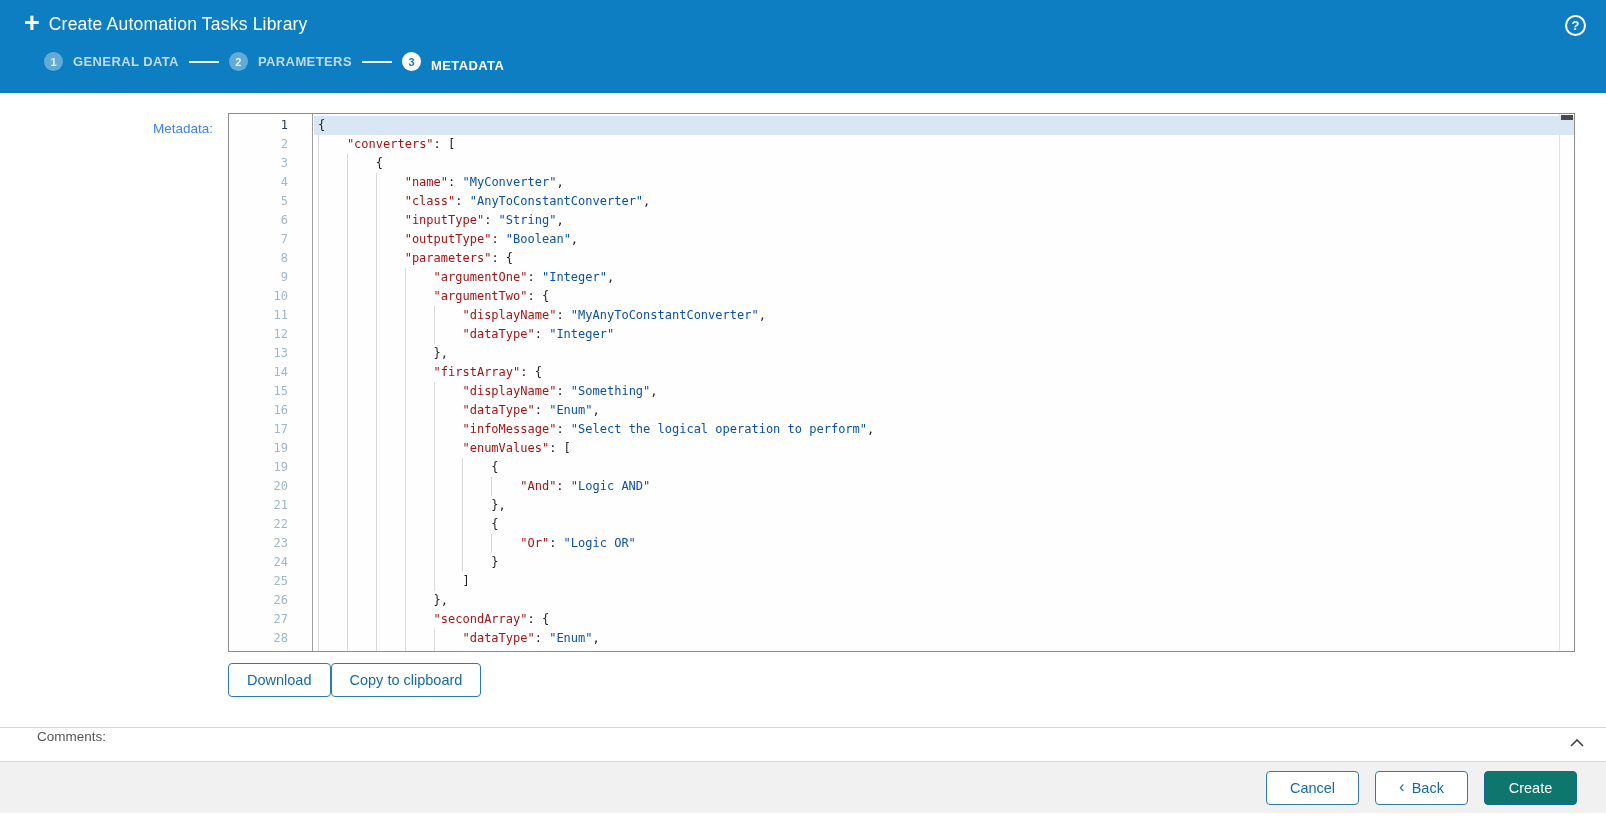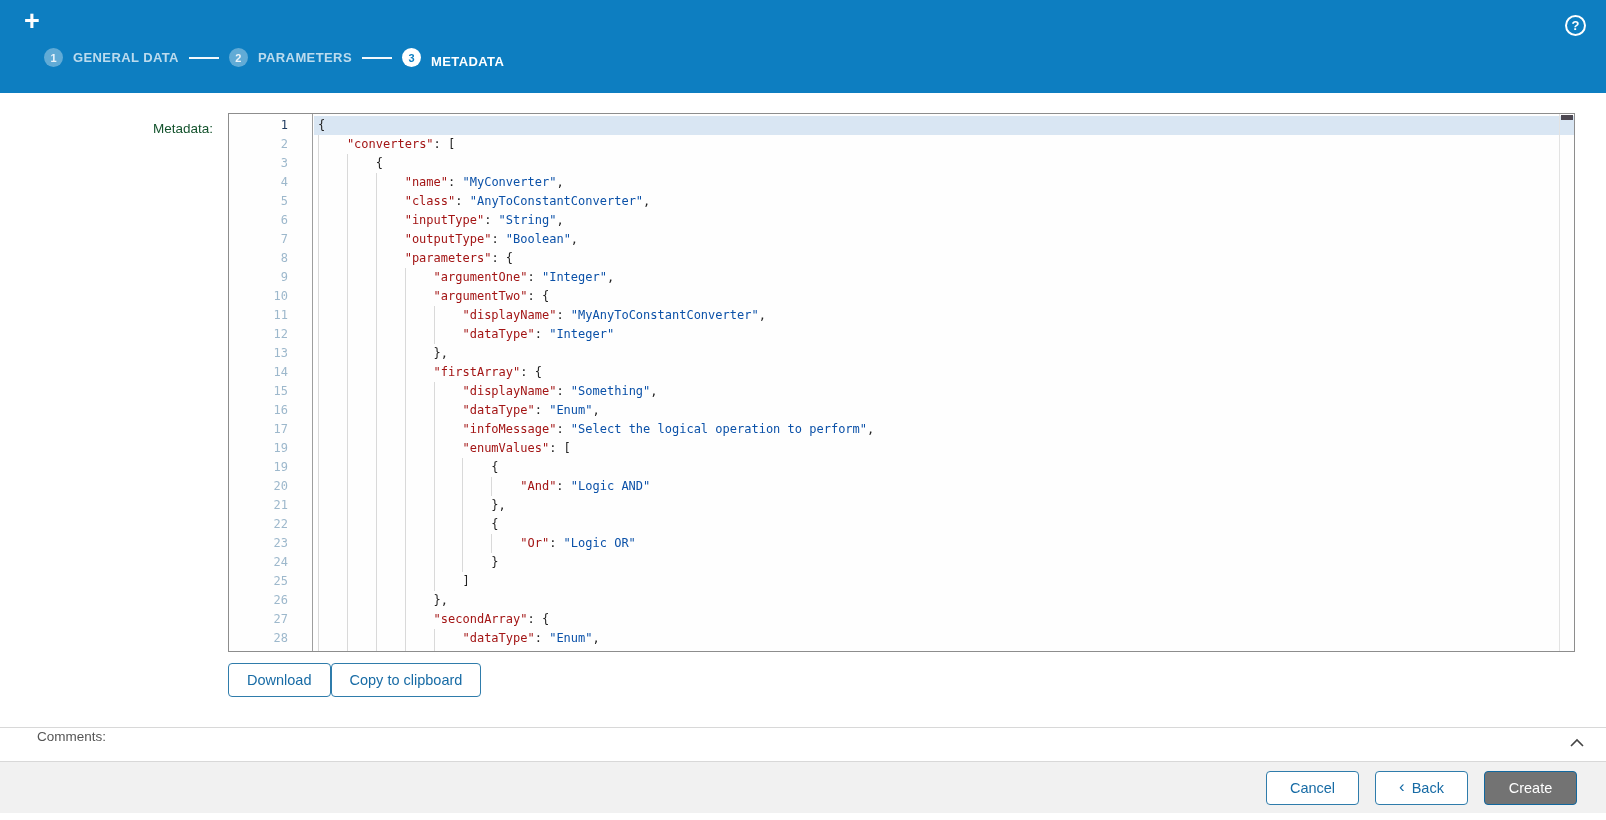--- a/index.html
+++ b/index.html
@@ -20,21 +20,21 @@
   .steps { display:flex; align-items:center; margin:15px 0 0 44px; }
   .step { display:flex; align-items:center; cursor:pointer; }
   .step-circle { width:19px; height:19px; border-radius:50%; background:rgba(255,255,255,0.35); color:#eaf4fb;
     font-size:11px; font-weight:700; display:flex; align-items:center; justify-content:center; margin-right:10px; flex:none; }
   .step-label { font-size:13px; font-weight:600; letter-spacing:0.4px; color:rgba(255,255,255,0.72); white-space:nowrap; }
   .step.active .step-circle { background:#fff; color:#0d7ec1; }
   .step.active .step-label { color:#ffffff;margin-top:8px; }
   .connector { width:30px; height:2px; background:rgba(255,255,255,0.95); margin:0 10px; flex:none; }
 
   
-  .metadata-label { position:absolute; left:0; top:121px; width:213px; text-align:right; font-size:13.5px; color:#14532d; }
+  .metadata-label { position:absolute; left:0; top:121px; width:213px; text-align:right; font-size:13.5px; color:#3b82f6; }
 
   .editor { position:absolute; left:228px; top:113px; width:1347px; height:539px;
     border:1px solid #8d8d8d; background:#fefefe; overflow:hidden; }
   .gutter { position:absolute; left:0; top:0; bottom:0; width:84px; border-right:1px solid #9e9e9e; padding-top:2px; background:#fefefe; }
   .ln { height:19px; line-height:19px; text-align:right; padding-right:24px;
     font-family:"DejaVu Sans Mono", monospace; font-size:12px; color:#9db8cc; }
   .ln.active { color:#1e3a5f; }
   .codearea { position:absolute; left:85px; top:0; right:0; bottom:0; padding-top:2px; }
   .cl { height:19px; line-height:19px; white-space:pre; padding-left:4px;
     font-family:"DejaVu Sans Mono", monospace; font-size:12px; color:#222; cursor:text; }
@@ -42,40 +42,41 @@
   .ig { display:inline-block; width:4ch; height:19px; vertical-align:top; border-left:1px solid #d9d9d9; }
   .tk-k { color:#a31515; }
   .tk-v { color:#0b51a8; }
   .tk-p { color:#222222; }
   .scrollbar { position:absolute; top:0; right:0; bottom:0; width:15px; border-left:1px solid #e3e3e3; }
   .scroll-thumb { position:absolute; top:1px; left:1px; right:1px; height:5px; background:#4d4852; cursor:pointer; }
 
   .editor-actions { position:absolute; left:228px; top:663px; display:flex; gap:0; }
   .btn { background:#fff; border:1px solid #2f7cab; color:#176ba5; font-family:"Liberation Sans",sans-serif;
     font-size:14.5px; border-radius:4px; height:34px; padding:0 18px; cursor:pointer; white-space:nowrap; }
-  .btn-primary { background:#737373; border-color:#11689f; color:#fff; }
+  .btn-primary { background:#0f766e; border-color:#11689f; color:#fff; }
   .btn-wide { min-width:93px; }
 
   
   .comments-row { position:absolute; left:0; right:0; top:727px; height:18px; background:#fff;
     border-top:1px solid #d8d8d8; display:flex; align-items:center; }
   .comments-label { margin-left:37px; font-size:13.5px; color:#555; }
   .chevron-up { position:absolute; right:22px; top:10px; width:14px; height:10px; cursor:pointer; }
 
   
   .footer { position:absolute; left:0; right:0; top:761px; height:52px; background:#f1f1f1; border-top:1px solid #d8d8d8;
     display:flex; align-items:center; justify-content:flex-end; gap:16px; padding-right:29px; }
   .back-chev { font-size:17px; margin-right:7px; line-height:1; position:relative; top:-1px; }
 </style>
 </head>
 <body>
 
 <div class="header">
   <div class="title-row">
     <span class="plus-icon">+</span>
+    <span class="page-title">Create Automation Tasks Library</span>
   </div>
   <div class="help-icon">?</div>
   <div class="steps" id="steps">
       <div class="step">
         <span class="step-circle">1</span>
         <span class="step-label">GENERAL DATA</span>
       </div>
       <span class="connector"></span>
       <div class="step">
         <span class="step-circle">2</span>

